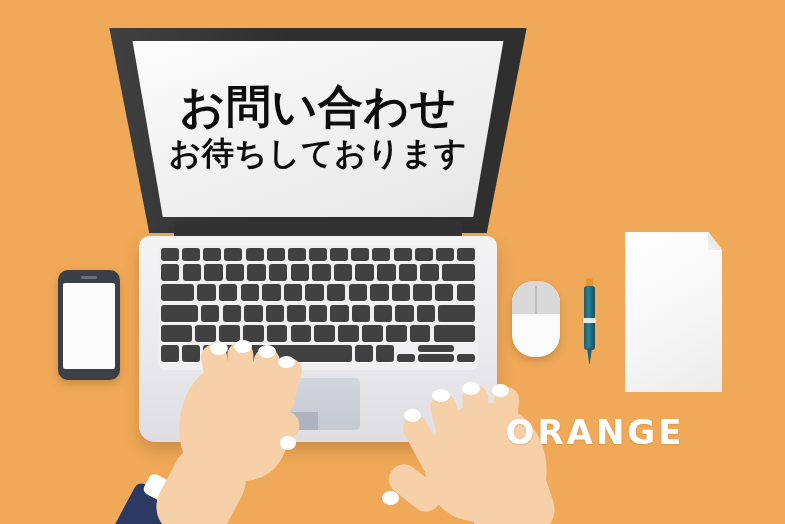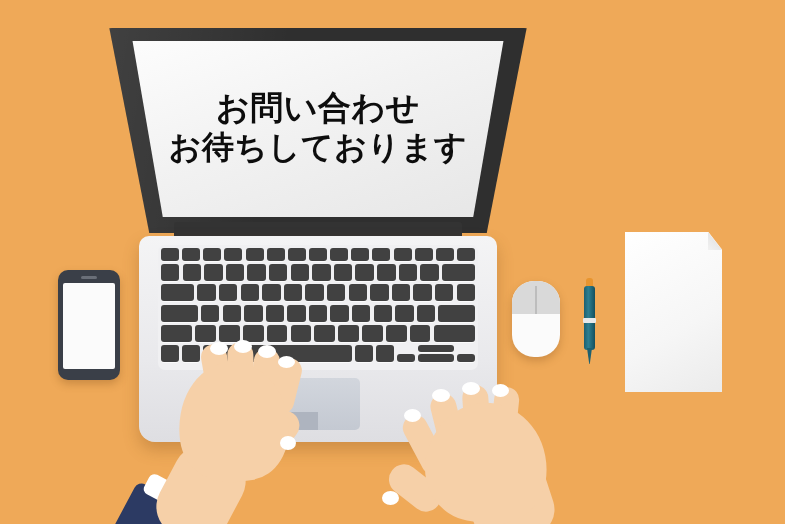--- a/index.html
+++ b/index.html
@@ -45,21 +45,21 @@
   .screen-line {
     white-space:nowrap;
     font-family:"DejaVu Sans","Liberation Sans",sans-serif;
     font-weight:bold;
     color:#0d0d0d;
     letter-spacing:.5px;
     text-align:center;
     line-height:1.08;
   }
   #screen-line-1 { font-size:37px; }
-  #screen-line-2 { font-size:33px; }
+  #screen-line-2 { font-size:45px; }
   #screen-line-3 { font-size:32px; }
   .hl { color:#F47B20; }
 
   
   #laptop-hinge {
     position:absolute;
     left:174px; top:222px;
     width:288px; height:20px;
     background:#333333;
     border-radius:3px 3px 0 0;
@@ -466,15 +466,16 @@
     <div id="pen-body"></div>
     <div id="pen-band"></div>
     <div id="pen-tip"></div>
   </div>
 
   <div id="paper">
     <div id="paper-fold"></div>
   </div>
 
   <div id="brand">
+    <div id="brand-line-1">ORANGE</div>
   </div>
 
 </div>
 
 </body></html>

